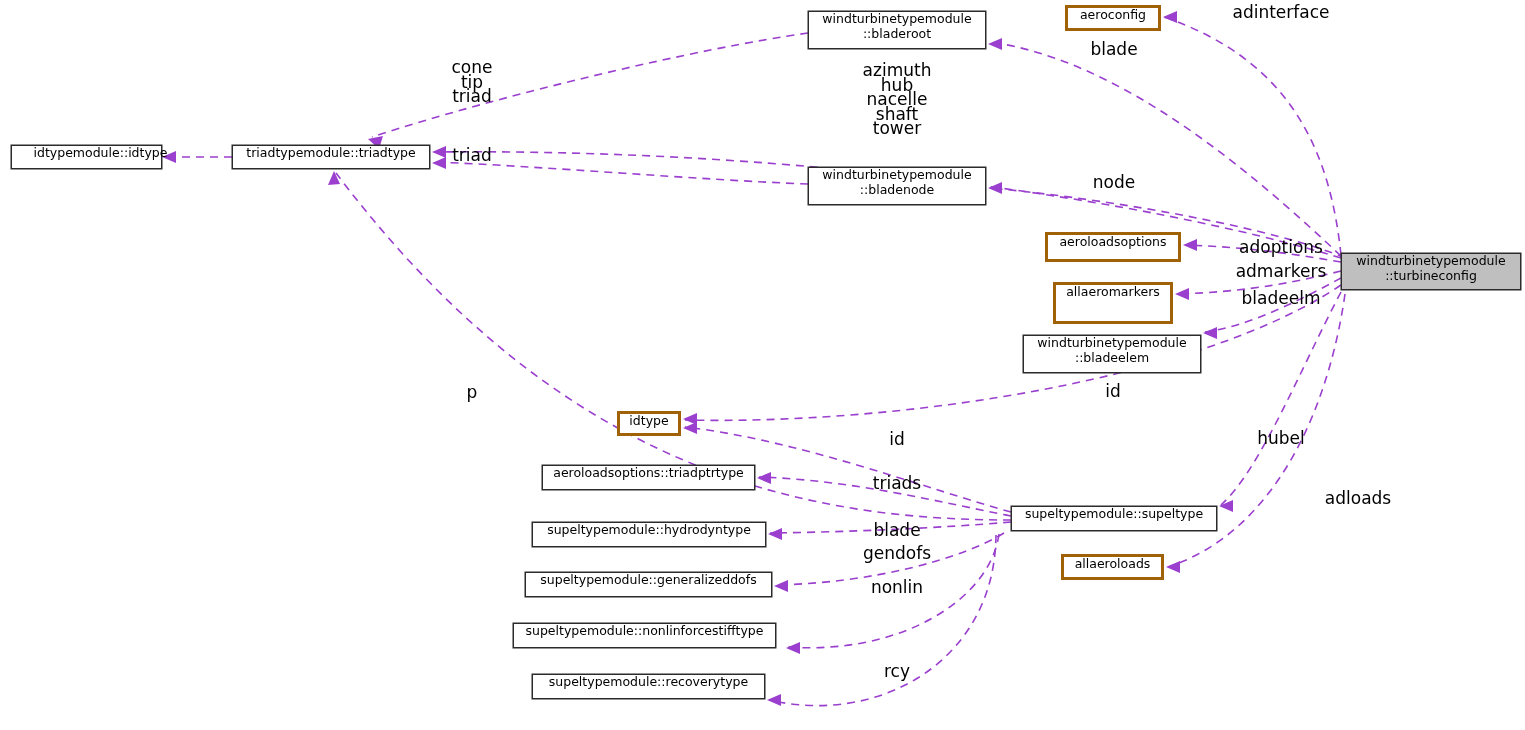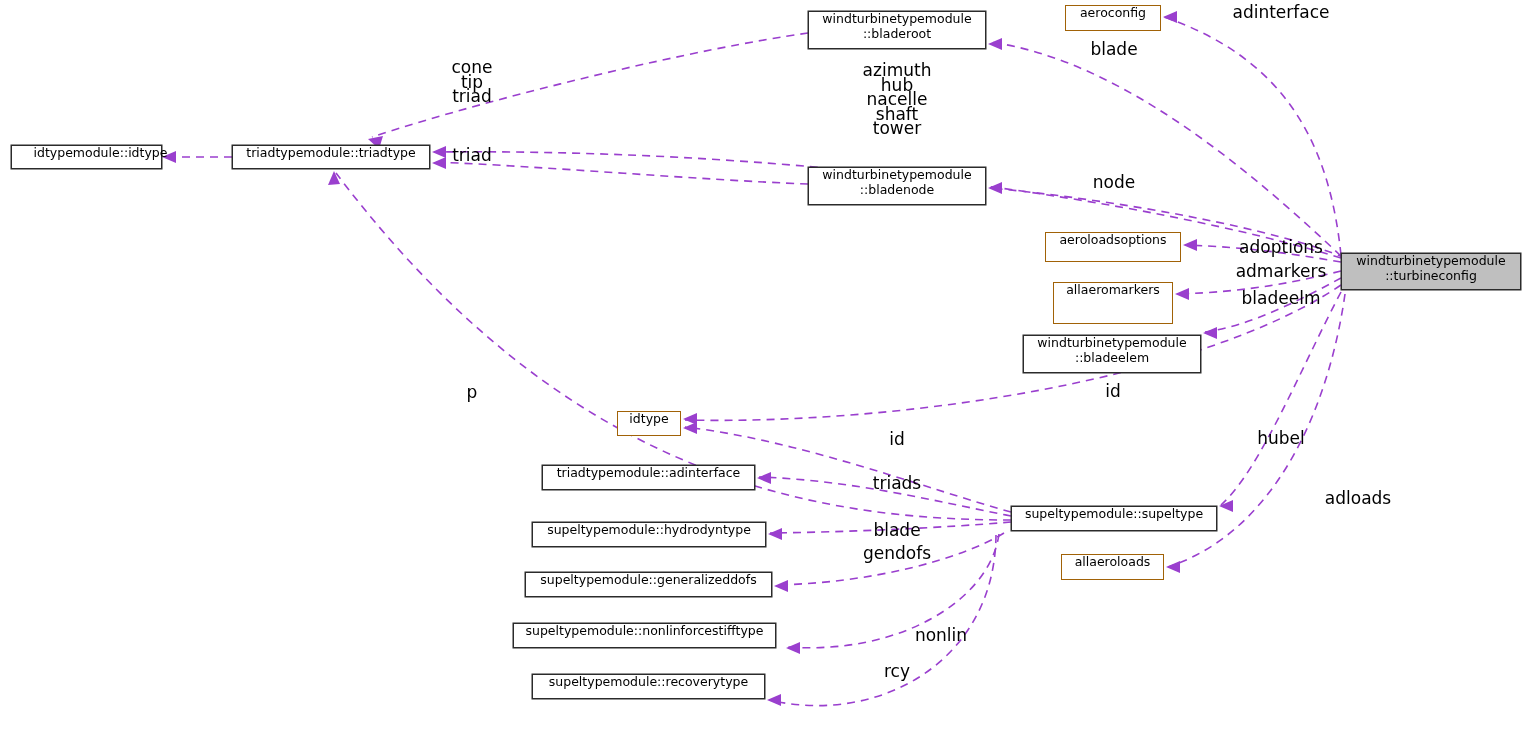--- a/index.html
+++ b/index.html
@@ -36,21 +36,21 @@
     font-size: 12.5px;
     line-height: 14.5px;
     white-space: pre;
     letter-spacing: 0px;
   }
   .node.strong {
     border: 1px solid #2b2b2b;
     box-shadow: 0 0 0 0.5px #2b2b2b;
   }
   .node.light {
-    border: 1px solid #a16207;
+    border: 3px solid #a16207;
   }
   .node.highlight {
     background: #bfbfbf;
     border: 1px solid #2b2b2b;
     box-shadow: 0 0 0 0.5px #2b2b2b;
   }
   .edge-label {
     position: absolute;
     font-size: 17px;
     line-height: 14.5px;
@@ -115,21 +115,21 @@
       <div class="node light" style="left: 1065px; top: 5px; width: 96px; height: 26px;"><span>aeroconfig</span></div>
       <div class="node strong" style="left: 808px; top: 167px; width: 178px; height: 38px;"><span>windturbinetypemodule
 ::bladenode</span></div>
       <div class="node light" style="left: 1045px; top: 232px; width: 136px; height: 30px;"><span>aeroloadsoptions</span></div>
       <div class="node light" style="left: 1053px; top: 282px; width: 120px; height: 42px;"><span>allaeromarkers</span></div>
       <div class="node strong" style="left: 1023px; top: 335px; width: 178px; height: 38px;"><span>windturbinetypemodule
 ::bladeelem</span></div>
       <div class="node highlight" style="left: 1341px; top: 253px; width: 180px; height: 37px;"><span>windturbinetypemodule
 ::turbineconfig</span></div>
       <div class="node light" style="left: 617px; top: 411px; width: 64px; height: 25px;"><span>idtype</span></div>
-      <div class="node strong" style="left: 542px; top: 465px; width: 213px; height: 25px;"><span>triadtypemodule::adinterface</span></div>
+      <div class="node strong" style="left: 542px; top: 465px; width: 213px; height: 25px;"><span>aeroloadsoptions::triadptrtype</span></div>
       <div class="node strong" style="left: 532px; top: 522px; width: 234px; height: 25px;"><span>supeltypemodule::hydrodyntype</span></div>
       <div class="node strong" style="left: 525px; top: 572px; width: 247px; height: 25px;"><span>supeltypemodule::generalizeddofs</span></div>
       <div class="node strong" style="left: 513px; top: 623px; width: 263px; height: 25px;"><span>supeltypemodule::nonlinforcestifftype</span></div>
       <div class="node strong" style="left: 532px; top: 674px; width: 233px; height: 25px;"><span>supeltypemodule::recoverytype</span></div>
       <div class="node strong" style="left: 1011px; top: 506px; width: 206px; height: 25px;"><span>supeltypemodule::supeltype</span></div>
       <div class="node light" style="left: 1061px; top: 554px; width: 103px; height: 26px;"><span>allaeroloads</span></div>
     </div>
   <div id="labels-layer">
       <div class="edge-label" style="left: 472px; top: 60px;">cone
 tip
@@ -147,16 +147,16 @@
       <div class="edge-label" style="left: 1281px; top: 264px;">admarkers</div>
       <div class="edge-label" style="left: 1281px; top: 291px;">bladeelm</div>
       <div class="edge-label" style="left: 472px; top: 385px;">p</div>
       <div class="edge-label" style="left: 1113px; top: 384px;">id</div>
       <div class="edge-label" style="left: 897px; top: 432px;">id</div>
       <div class="edge-label" style="left: 1281px; top: 431px;">hubel</div>
       <div class="edge-label" style="left: 897px; top: 476px;">triads</div>
       <div class="edge-label" style="left: 1358px; top: 491px;">adloads</div>
       <div class="edge-label" style="left: 897px; top: 523px;">blade</div>
       <div class="edge-label" style="left: 897px; top: 546px;">gendofs</div>
-      <div class="edge-label" style="left: 897px; top: 628px; margin-left: 44px;">nonlin</div>
+      <div class="edge-label" style="left: 897px; top: 580px;">nonlin</div>
       <div class="edge-label" style="left: 897px; top: 664px;">rcy</div>
     </div>
 </div>
 
 </body></html>

